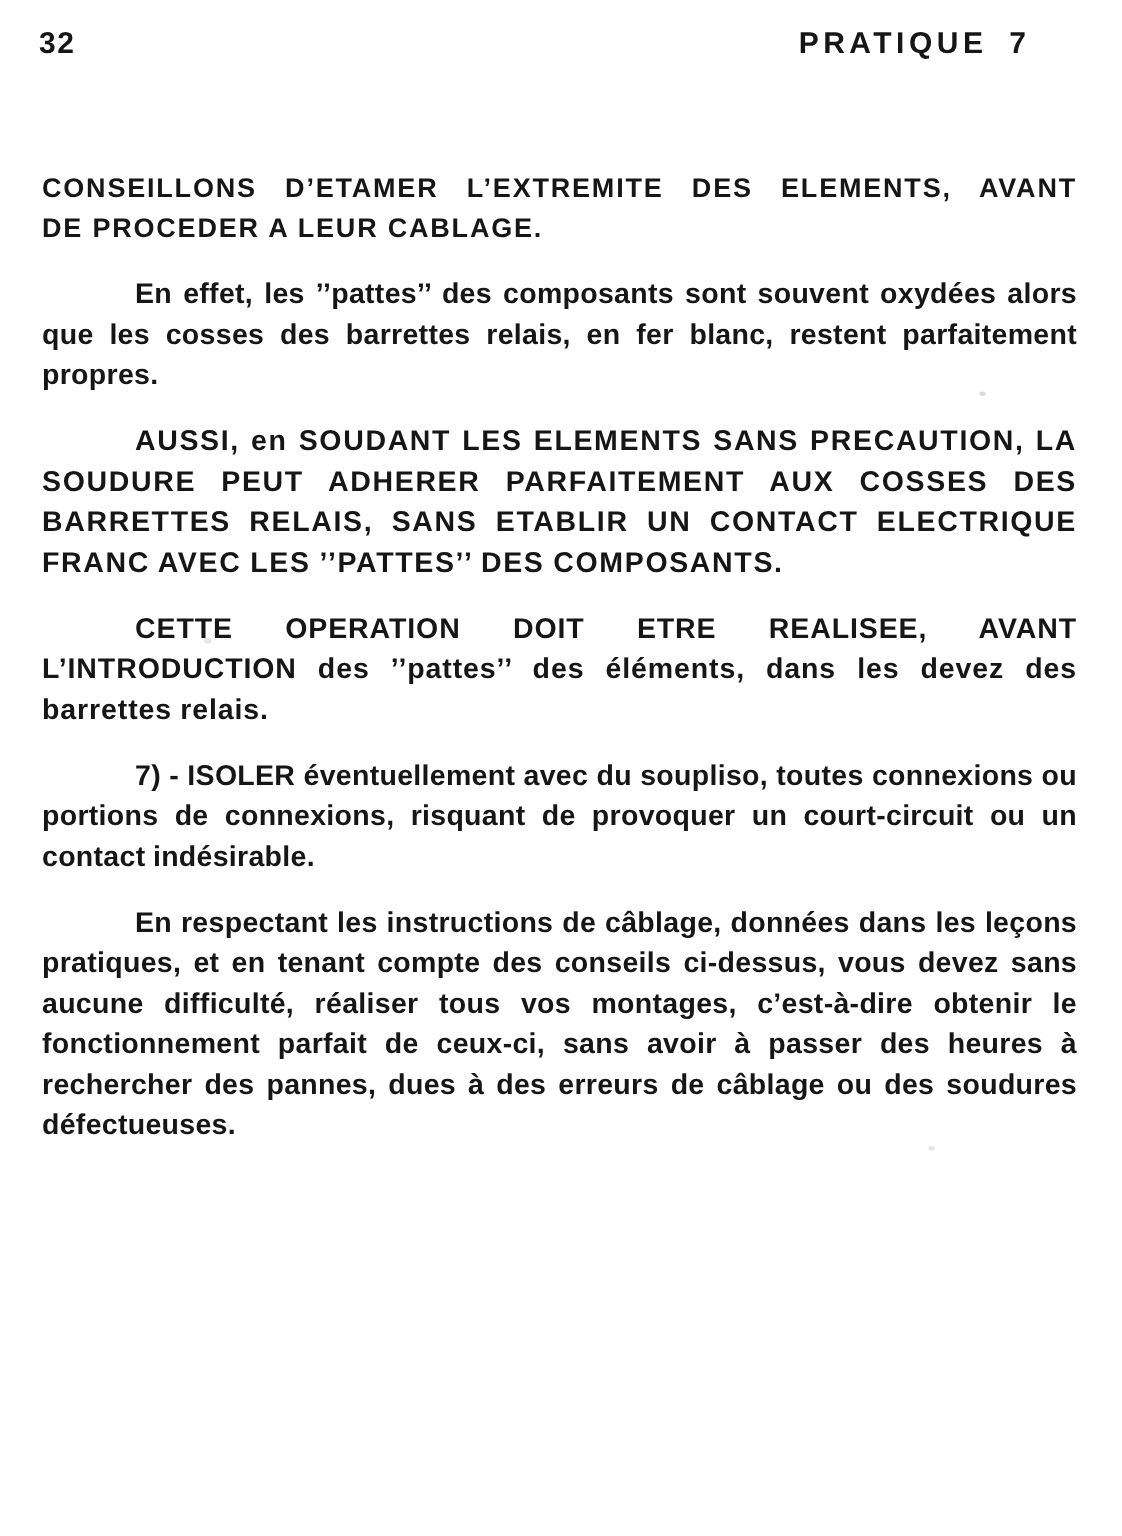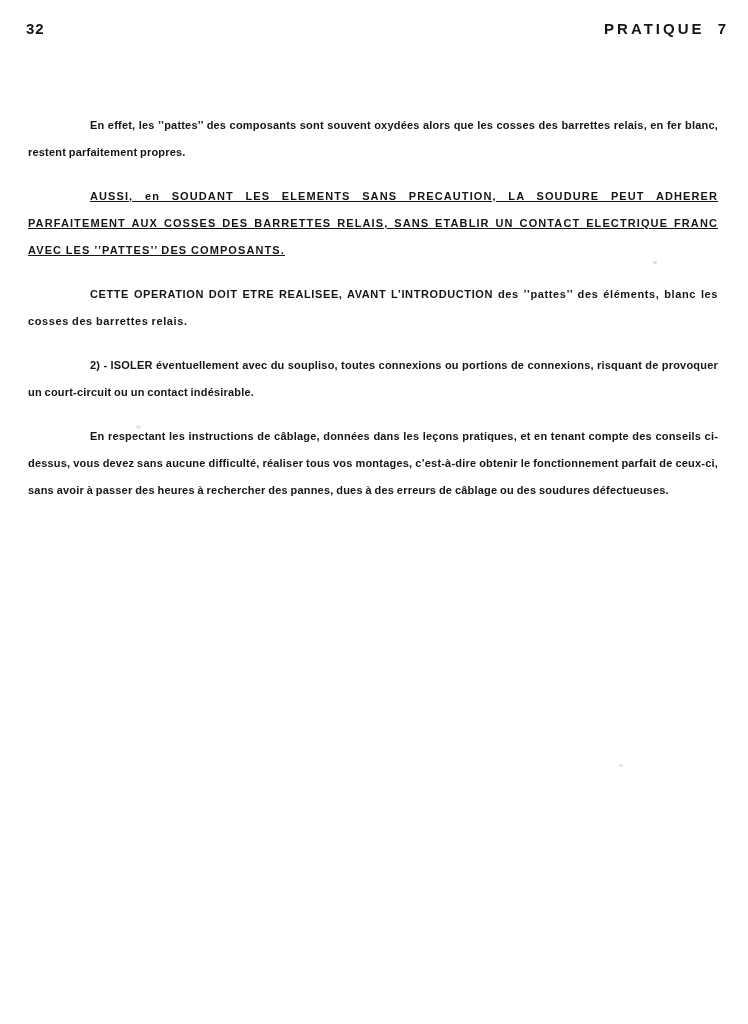--- a/index.html
+++ b/index.html
@@ -15,22 +15,22 @@
     overflow: hidden;
     font-family: "Liberation Sans", "DejaVu Sans", sans-serif;
     font-weight: 700;
     color: #161616;
     box-sizing: border-box;
   }
   .page-header {
     display: flex;
     justify-content: space-between;
     align-items: flex-start;
-    padding: 18px 19px 0 26px;
-    font-size: 15px;
+    padding: 18px 61px 0 26px;
+    font-size: 20px;
     line-height: 22px;
   }
   .page-number {
     letter-spacing: 1px;
   }
   .running-title {
     letter-spacing: 3px;
     word-spacing: 6px;
   }
   .page-body {
@@ -42,30 +42,29 @@
     line-height: 27px;
     letter-spacing: 1.2px;
     font-weight: 700;
   }
   .heading-line.first {
     text-align: justify;
     text-align-last: justify;
   }
   .para {
     margin: 17px 0 0 0;
-    font-size: 11px;
+    font-size: 19px;
     line-height: 27px;
     text-align: justify;
     text-indent: 62px;
     letter-spacing: 0.2px;
     word-spacing: -0.5px;
   }
   .para.caps-spread {
     letter-spacing: 1.1px;
-    text-decoration: underline;
   }
   .para.caps-lead {
     letter-spacing: 0.6px;
   }
   .speckle {
     position: absolute;
     background: #b9b9b9;
     border-radius: 50%;
     opacity: 0.55;
   }
@@ -79,31 +78,33 @@
 <div class="page">
 
   <header class="page-header">
     <span class="page-number">32</span>
     <span class="running-title">PRATIQUE 7</span>
   </header>
 
   <main class="page-body">
 
     <h1 class="doc-heading">
+      <span class="heading-line first" style="display:block">CONSEILLONS D’ETAMER L’EXTREMITE DES ELEMENTS, AVANT</span>
+      <span class="heading-line" style="display:block">DE PROCEDER A LEUR CABLAGE.</span>
     </h1>
 
     <p class="para">En effet, les ’’pattes’’ des composants sont souvent oxydées alors que les cosses des barrettes relais, en fer blanc, restent parfaitement propres.</p>
 
     <p class="para caps-spread">AUSSI, en SOUDANT LES ELEMENTS SANS PRECAUTION, LA SOUDURE PEUT ADHERER PARFAITEMENT AUX COSSES DES BARRETTES RELAIS, SANS ETABLIR UN CONTACT ELECTRIQUE FRANC AVEC LES ’’PATTES’’ DES COMPOSANTS.</p>
 
 
 
-    <p class="para caps-lead">CETTE OPERATION DOIT ETRE REALISEE, AVANT L’INTRODUCTION des ’’pattes’’ des éléments, blanc les cosses des barrettes relais.</p>
+    <p class="para caps-lead">CETTE OPERATION DOIT ETRE REALISEE, AVANT L’INTRODUCTION des ’’pattes’’ des éléments, dans les devez des barrettes relais.</p>
 
-    <p class="para">2) - ISOLER éventuellement avec du soupliso, toutes connexions ou portions de connexions, risquant de provoquer un court-circuit ou un contact indésirable.</p>
+    <p class="para">7) - ISOLER éventuellement avec du soupliso, toutes connexions ou portions de connexions, risquant de provoquer un court-circuit ou un contact indésirable.</p>
 
     <p class="para">En respectant les instructions de câblage, données dans les leçons pratiques, et en tenant compte des conseils ci-dessus, vous devez sans aucune difficulté, réaliser tous vos montages, c’est-à-dire obtenir le fonctionnement parfait de ceux-ci, sans avoir à passer des heures à rechercher des pannes, dues à des erreurs de câblage ou des soudures défectueuses.</p>
 
   </main>
 
   <span class="speckle s1"></span>
   <span class="speckle s2"></span>
   <span class="speckle s3"></span>
 
 </div>

